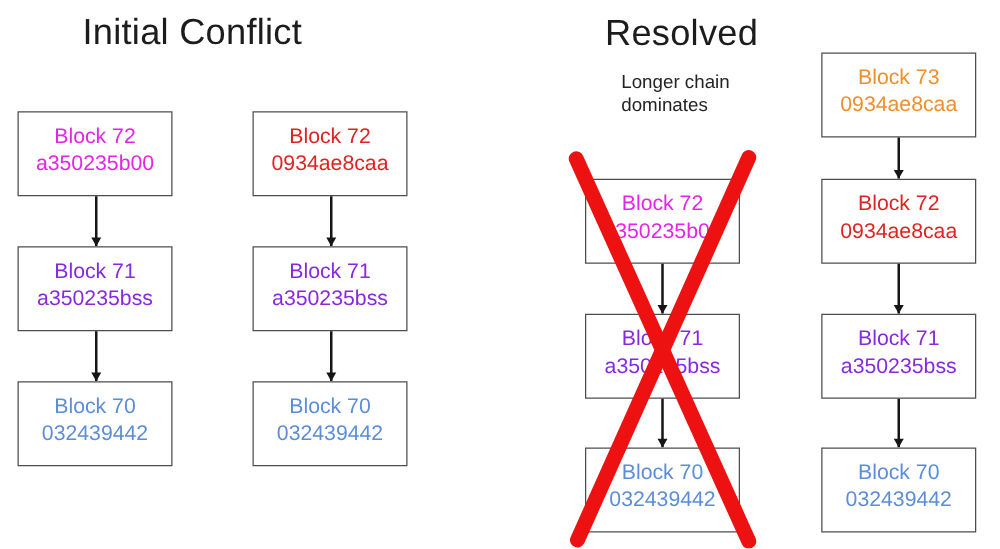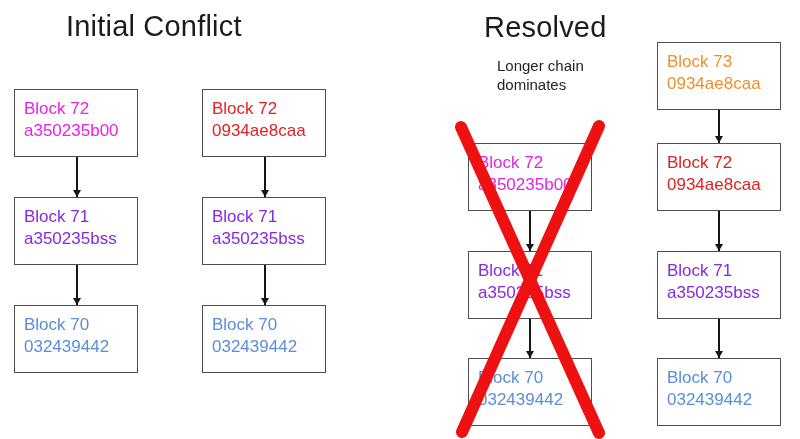--- a/index.html
+++ b/index.html
@@ -13,21 +13,21 @@
   }
   .title-initial{left:66px;top:10px;}
   .title-resolved{left:484px;top:11px;}
   .subtitle{
     position:absolute;margin:12px;left:485px;top:44px;width:112px;
     font-size:15px;line-height:19px;color:#242424;
   }
   .block{
     position:absolute;width:124px;height:68px;box-sizing:border-box;
     background:#ffffff;border:1.5px solid #4e4e4e;
-    padding:8px 9px;font-size:17px;line-height:22px;white-space:nowrap;
+    padding:8px 9px;font-size:17px;line-height:22px;white-space:nowrap;text-align:center;
   }
   .arrow{
     position:absolute;width:2px;background:#161616;
   }
   .arrow::after{
     content:"";position:absolute;bottom:0;left:-3px;
     border-left:4px solid transparent;border-right:4px solid transparent;
     border-top:7px solid #161616;
   }
   .cross-svg{position:absolute;left:448px;top:112px;}

